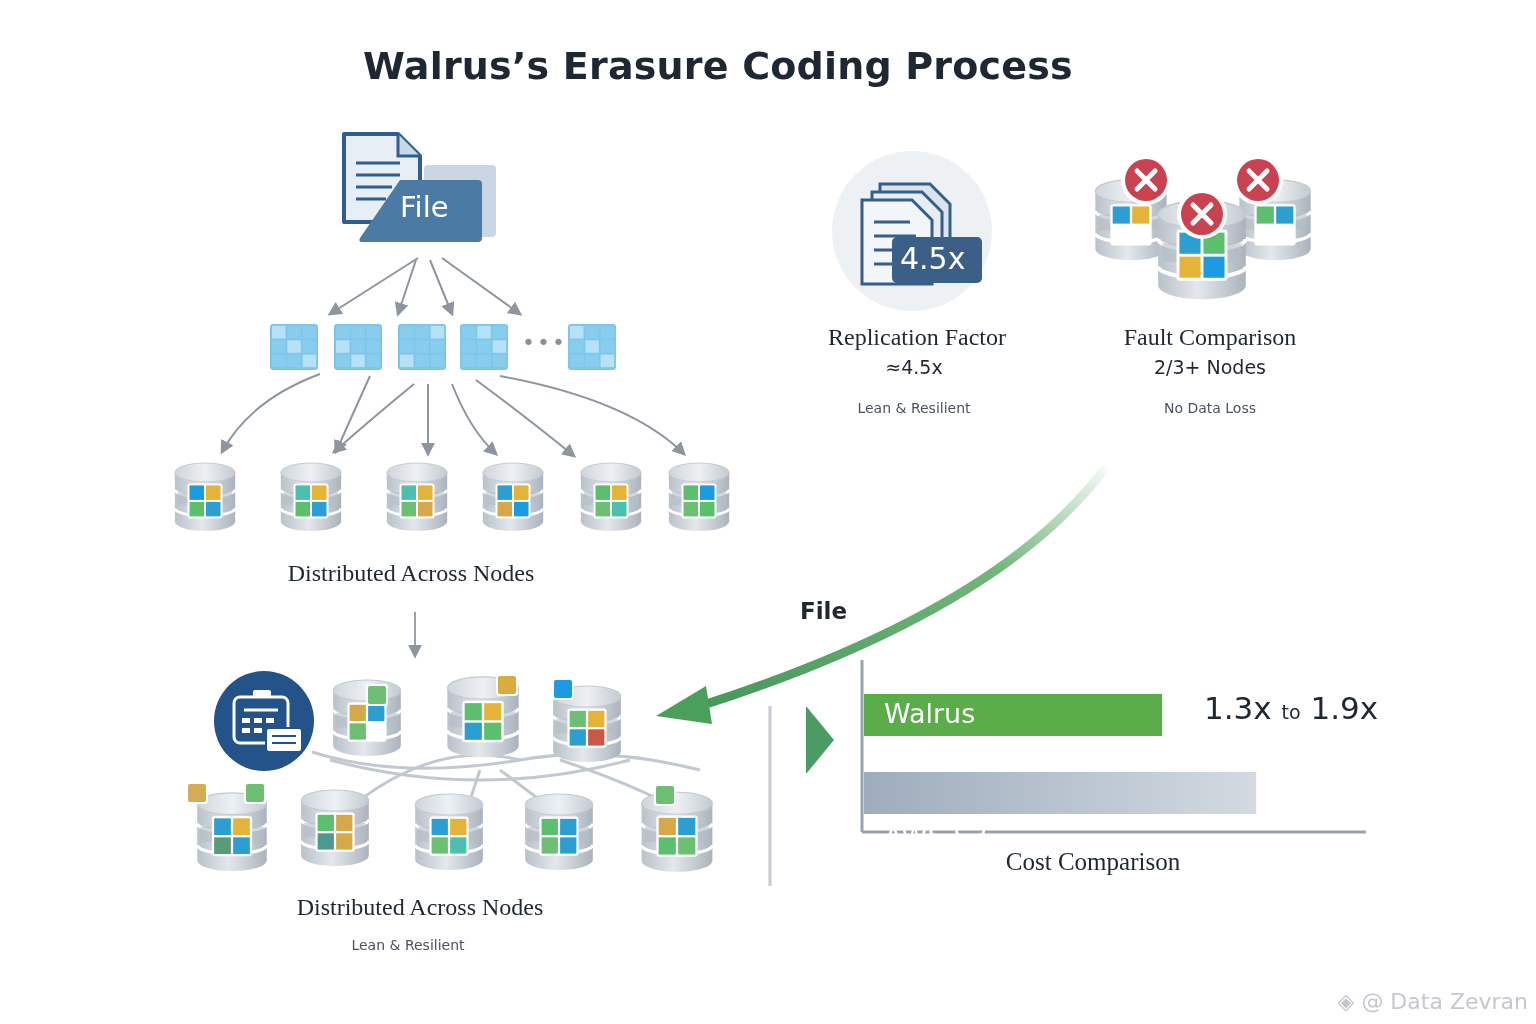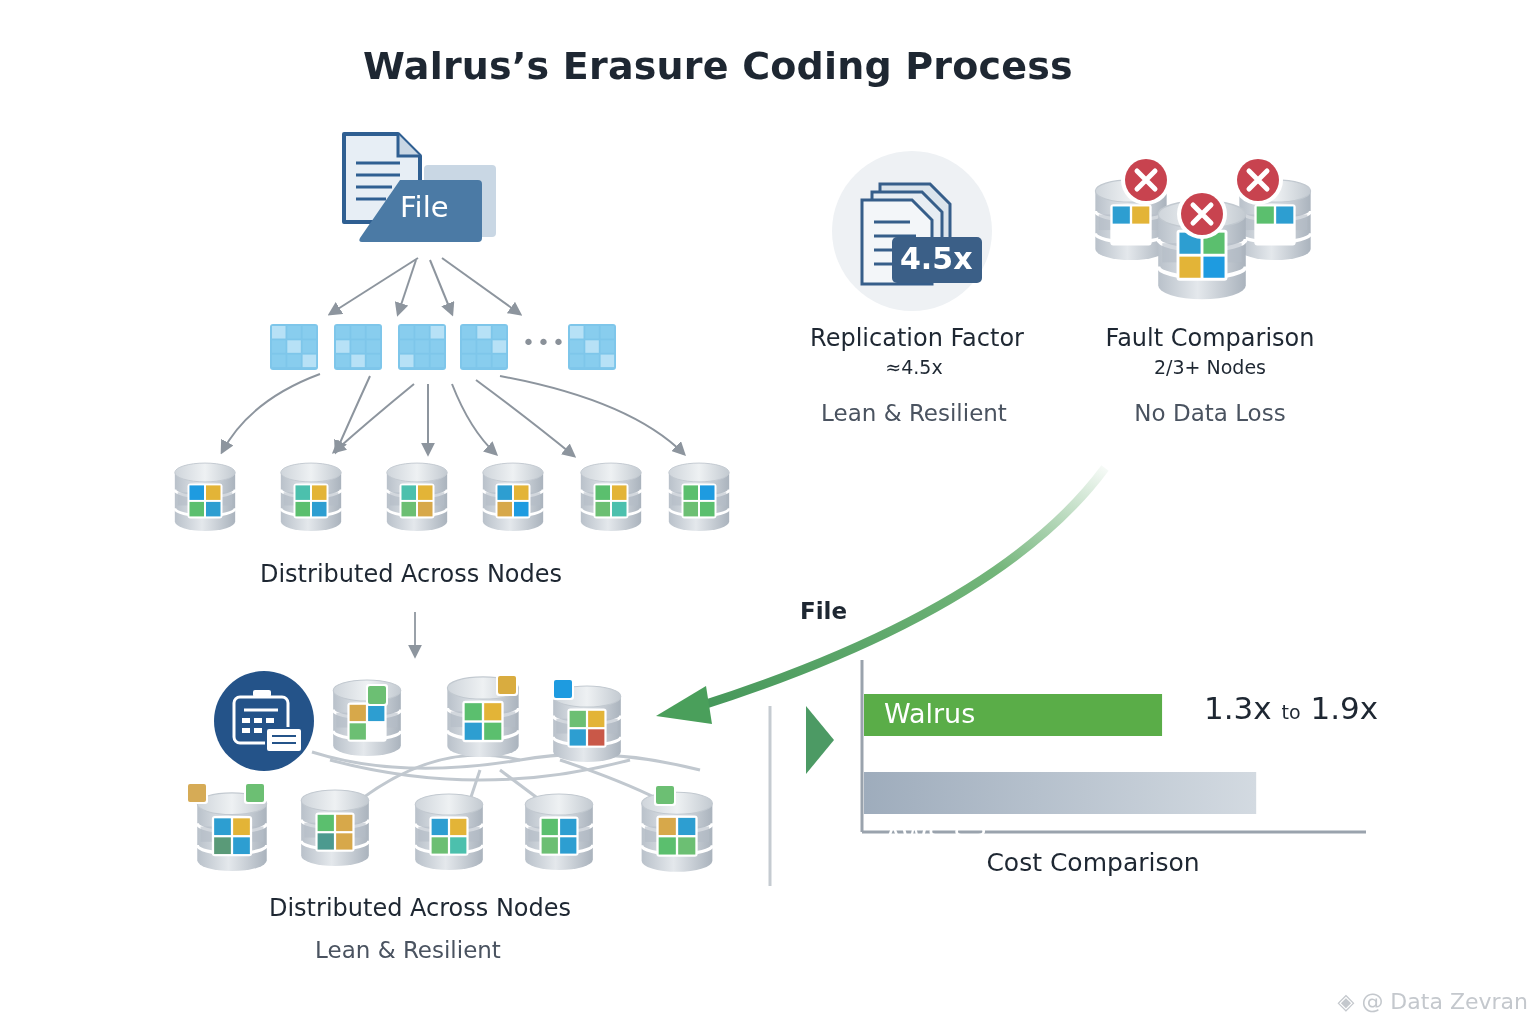--- a/index.html
+++ b/index.html
@@ -1,20 +1,20 @@
 <!DOCTYPE html>
 <html><head>
 <meta charset="utf-8">
 <style>
   html,body{margin:0;padding:0;background:#ffffff;}
   body{width:1536px;height:1024px;position:relative;overflow:hidden;font-family:"DejaVu Sans","Liberation Sans",sans-serif;color:#1c2430;}
   .abs{position:absolute;}
   #title{left:0;width:1436px;top:44px;text-align:center;font-size:38px;font-weight:600;color:#1e2732;letter-spacing:0.2px;}
-  .lbl{font-size:24px;color:#1e2732;text-align:center;white-space:nowrap;}
-  .sub{font-size:23px;color:#4a5360;text-align:center;white-space:nowrap;}
+  .lbl{font-size:24px;color:#1e2732;text-align:center;white-space:nowrap;font-family:Liberation Serif, serif;}
+  .sub{font-size:14px;color:#4a5360;text-align:center;white-space:nowrap;}
   .big{font-size:19px;color:#1e2732;text-align:center;font-weight:500;white-space:nowrap;}
   #diagram-svg{left:0;top:0;}
   .bar-text{font-size:27px;color:#ffffff;}
   #range-text{font-size:31px;color:#1e2732;white-space:nowrap;}
   #range-text .small{font-size:19px;}
   #watermark{right:8px;bottom:10px;font-size:22px;color:#c4c8cd;white-space:nowrap;}
 </style>
 </head>
 <body>
 
@@ -380,21 +380,21 @@
 </svg>
 
 <div class="abs" style="left:400px;top:190px;font-size:29px;color:#ffffff;font-weight:500;">File</div>
 <div class="abs" style="left:522px;top:330px;font-size:22px;color:#8a9199;letter-spacing:2px;">•••</div>
 
 <div class="abs lbl" style="left:211px;width:400px;top:560px;">Distributed Across Nodes</div>
 
 <div class="abs lbl" style="left:220px;width:400px;top:894px;">Distributed Across Nodes</div>
 <div class="abs sub" style="left:208px;width:400px;top:937px;">Lean &amp; Resilient</div>
 
-<div class="abs" style="left:900px;top:241px;font-size:30px;color:#ffffff;font-weight:700;">4.5x</div>
+<div class="abs" style="left:900px;top:241px;font-size:30px;color:#ffffff;font-weight:400;">4.5x</div>
 <div class="abs lbl" style="left:717px;width:400px;top:324px;">Replication Factor</div>
 <div class="abs big" style="left:714px;width:400px;top:356px;">≈4.5x</div>
 <div class="abs sub" style="left:714px;width:400px;top:400px;">Lean &amp; Resilient</div>
 
 <div class="abs lbl" style="left:1010px;width:400px;top:324px;">Fault Comparison</div>
 <div class="abs big" style="left:1010px;width:400px;top:356px;">2/3+ Nodes</div>
 <div class="abs sub" style="left:1010px;width:400px;top:400px;">No Data Loss</div>
 
 <div class="abs" style="left:800px;top:598px;font-size:23px;font-weight:600;color:#1e2732;">File</div>
 

